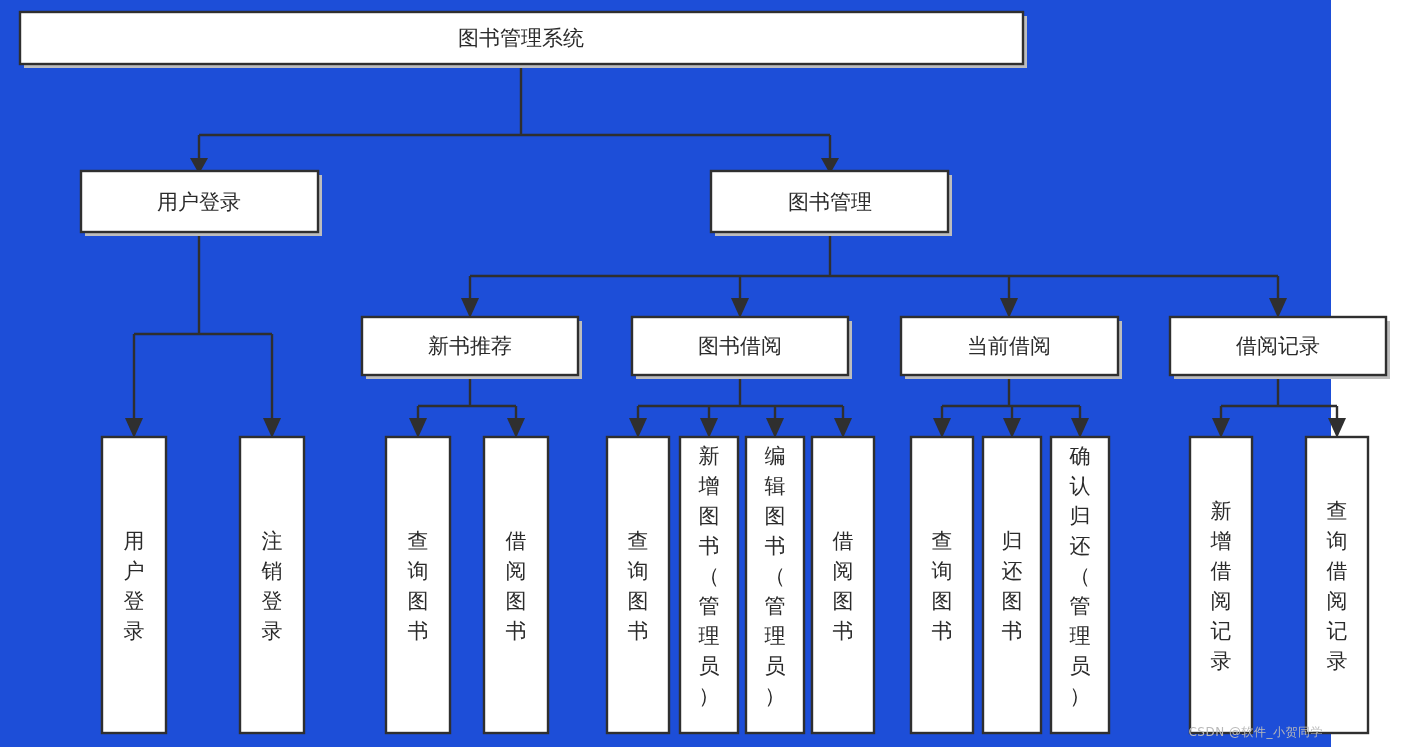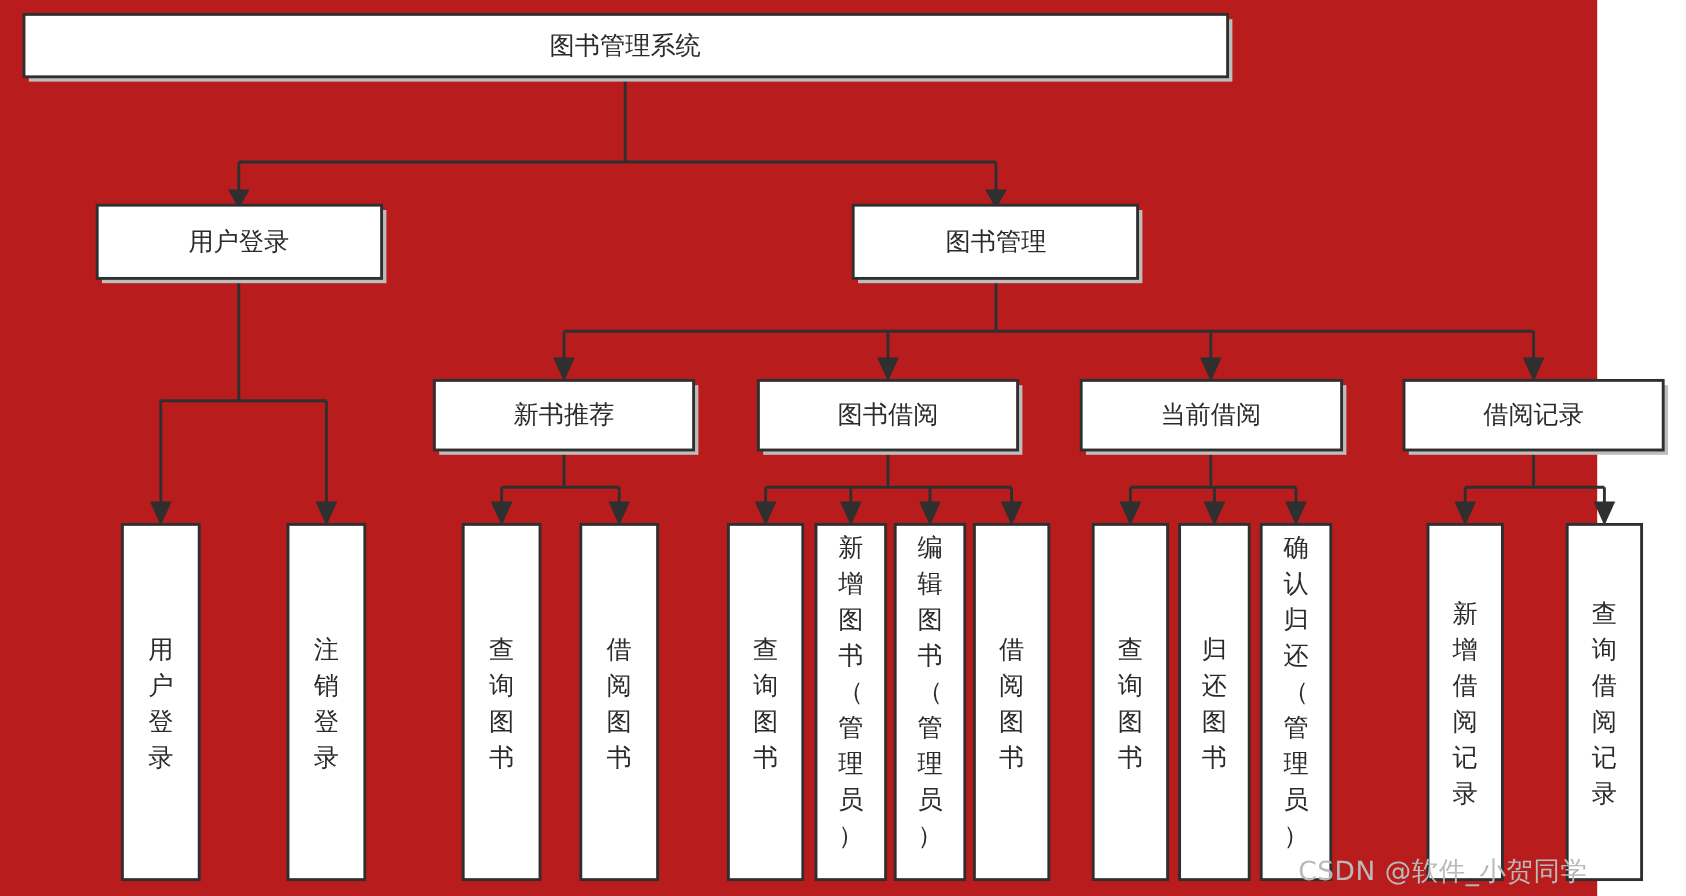--- a/index.html
+++ b/index.html
@@ -10,21 +10,21 @@
   body {
     width: 1405px;
     height: 747px;
     font-family: "DejaVu Sans", "Liberation Sans", sans-serif;
     overflow: hidden;
   }
   #diagram-root {
     position: relative;
     width: 1331px;
     height: 747px;
-    background: #b91c1c;
+    background: #1d4ed8;
   }
   svg.flow {
     position: absolute;
     left: 0;
     top: 0;
     width: 1405px;
     height: 747px;
   }
   .node-box {
     fill: #ffffff;
@@ -56,21 +56,21 @@
     font-family: "DejaVu Sans", "Liberation Sans", sans-serif;
     font-size: 21px;
     fill: #2b2b2b;
     text-anchor: middle;
   }
   .watermark-text {
     position: absolute;
     right: 8px;
     bottom: 6px;
     font-family: "DejaVu Sans", "Liberation Sans", sans-serif;
-    font-size: 22px;
+    font-size: 12px;
     color: #b9b9b9;
     white-space: nowrap;
     letter-spacing: 0.5px;
     user-select: none;
   }
 </style>
 </head>
 <body>
 
 <div id="diagram-root">

